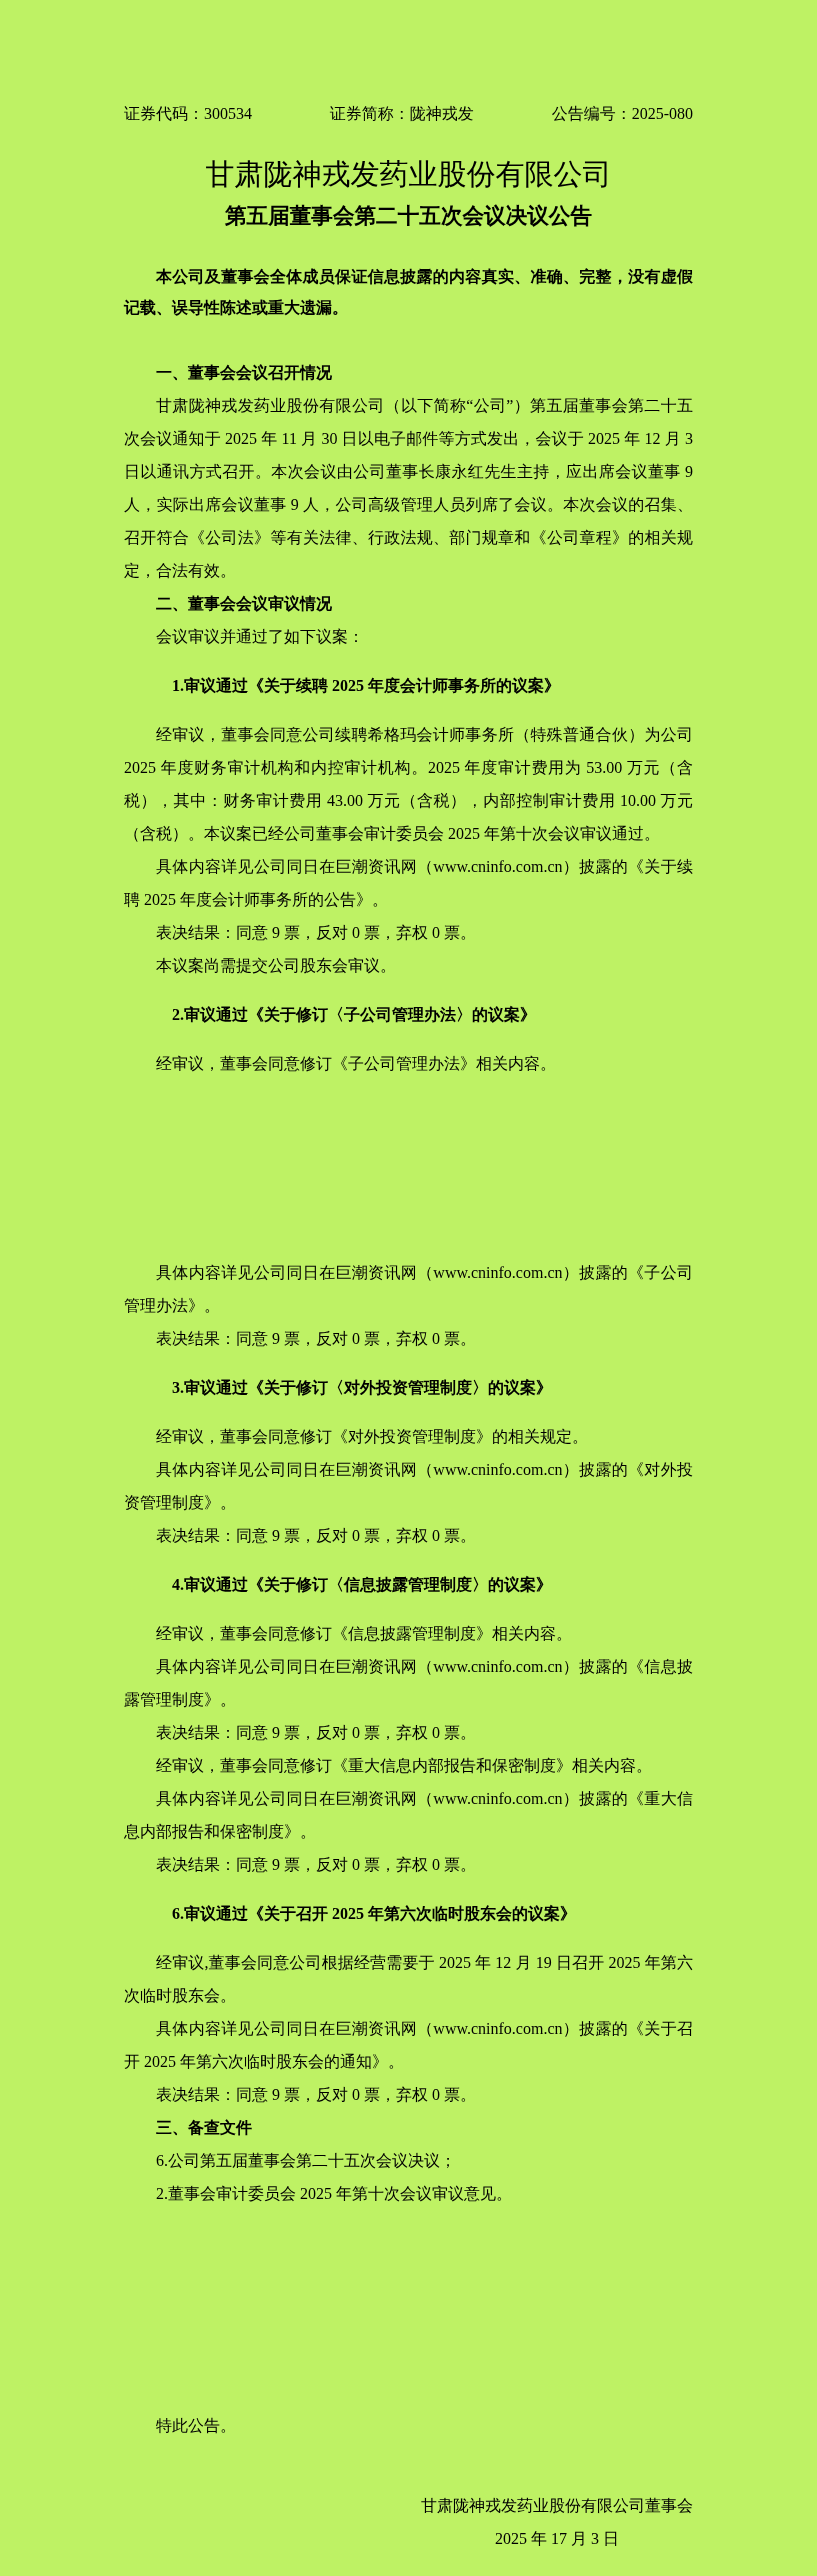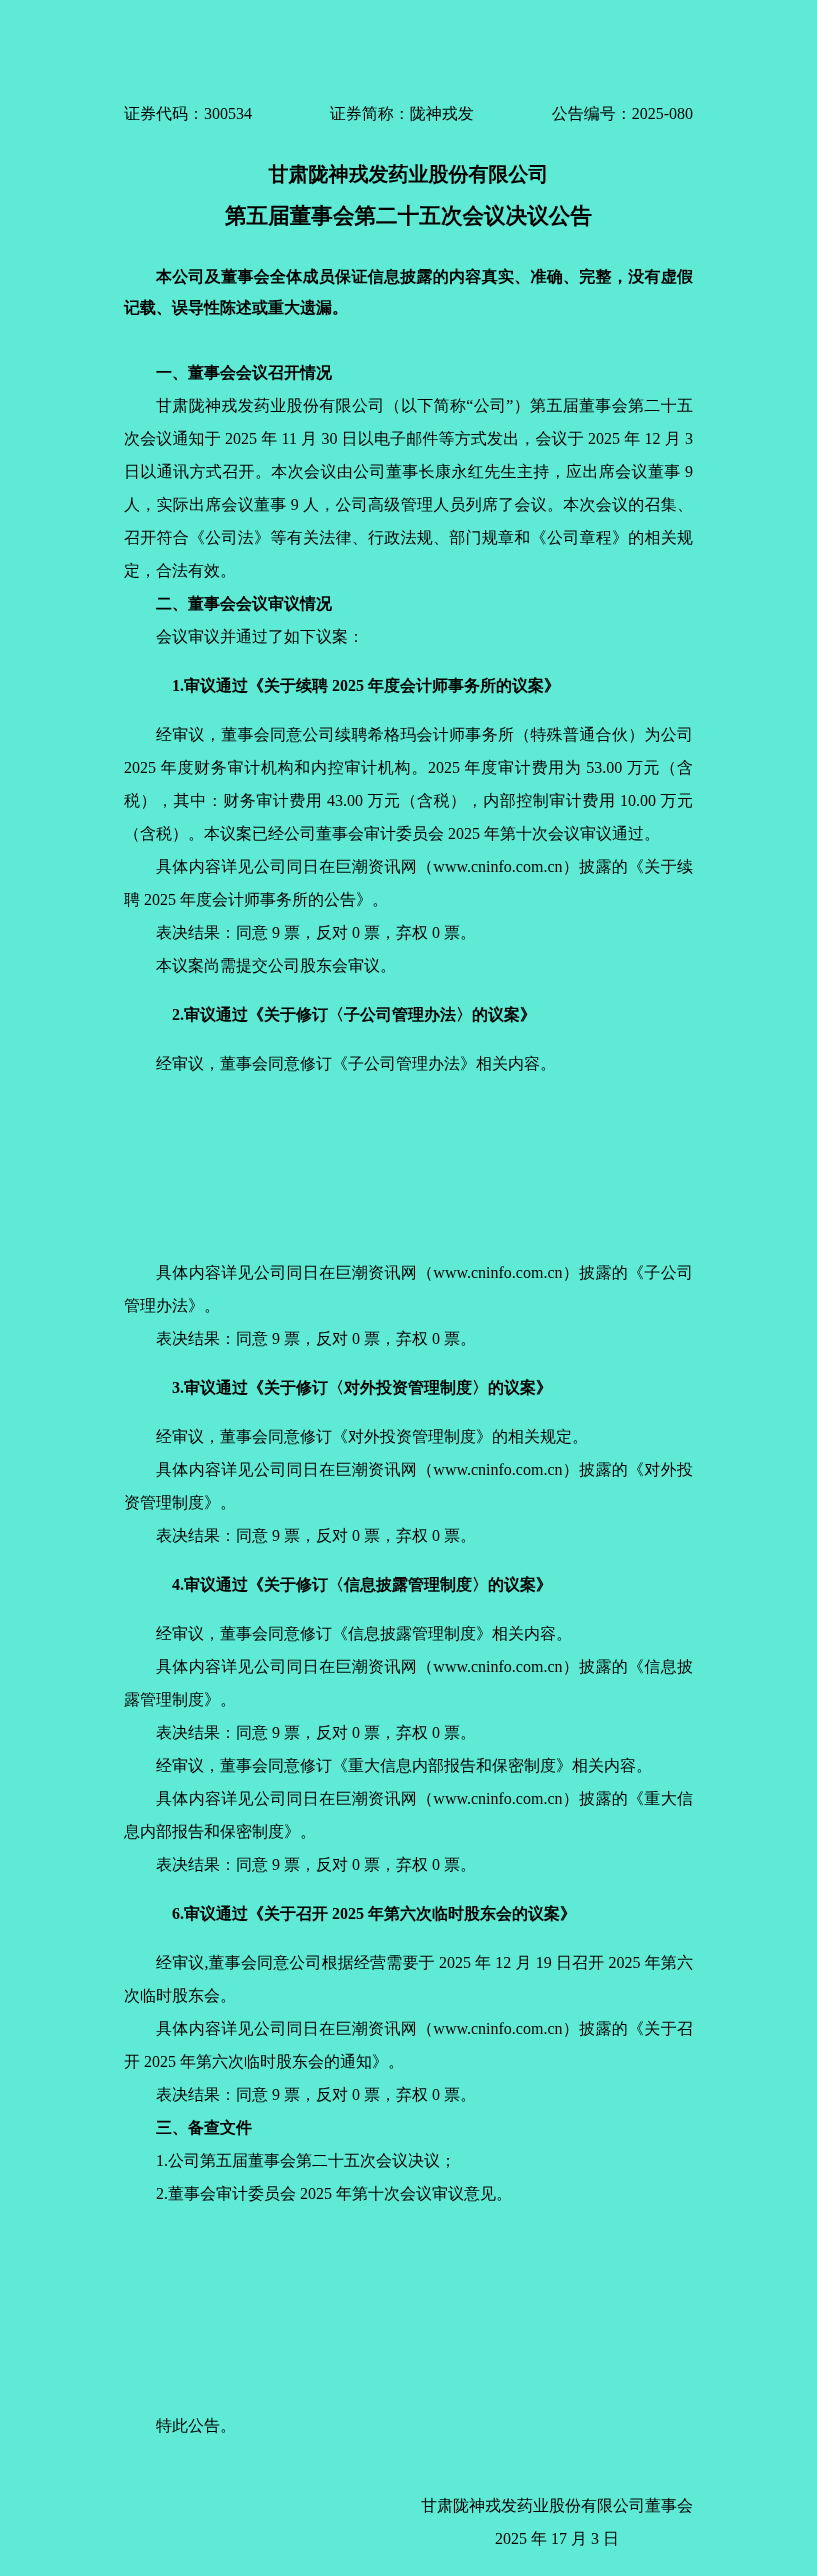--- a/index.html
+++ b/index.html
@@ -10,34 +10,34 @@
     font-size:16px;
     line-height:33px;
   }
   .page {
     width:818px;
     height:1157px;
     box-sizing:border-box;
     padding-left:124px;
     padding-right:125px;
     overflow:hidden;
-    background:#5eead4;
+    background:#bef264;
   }
   #page-1 { padding-top:97px; }
   #page-2 { padding-top:99px; }
   #page-3 { padding-top:95px; }
   .header-row {
     display:flex;
     justify-content:space-between;
     line-height:33px;
     white-space:nowrap;
   }
   .title-company {
-    font-size:20px;
-    font-weight:bold;
+    font-size:29px;
+    font-weight:normal;
     text-align:center;
     line-height:33px;
     margin-top:28px;
   }
   .title-meeting {
     font-size:21.6px;
     font-weight:bold;
     text-align:center;
     line-height:33px;
     margin-top:9px;
@@ -125,21 +125,21 @@
     <div class="para">经审议，董事会同意修订《重大信息内部报告和保密制度》相关内容。</div>
     <div class="para">具体内容详见公司同日在巨潮资讯网（www.cninfo.com.cn）披露的《重大信息内部报告和保密制度》。</div>
     <div class="para">表决结果：同意 9 票，反对 0 票，弃权 0 票。</div>
 
     <div class="item-title">6.审议通过《关于召开 2025 年第六次临时股东会的议案》</div>
     <div class="para">经审议,董事会同意公司根据经营需要于 2025 年 12 月 19 日召开 2025 年第六次临时股东会。</div>
     <div class="para">具体内容详见公司同日在巨潮资讯网（www.cninfo.com.cn）披露的《关于召开 2025 年第六次临时股东会的通知》。</div>
     <div class="para">表决结果：同意 9 票，反对 0 票，弃权 0 票。</div>
 
     <div class="sec-heading">三、备查文件</div>
-    <div class="para">1.公司第五届董事会第二十五次会议决议；</div>
+    <div class="para">6.公司第五届董事会第二十五次会议决议；</div>
     <div class="para">2.董事会审计委员会 2025 年第十次会议审议意见。</div>
   </div>
 
   <div class="page" id="page-3">
     <div class="para">特此公告。</div>
 
     <div class="signature-wrap">
       <div class="signature-block">
         <div>甘肃陇神戎发药业股份有限公司董事会</div>
         <div>2025 年 17 月 3 日</div>

